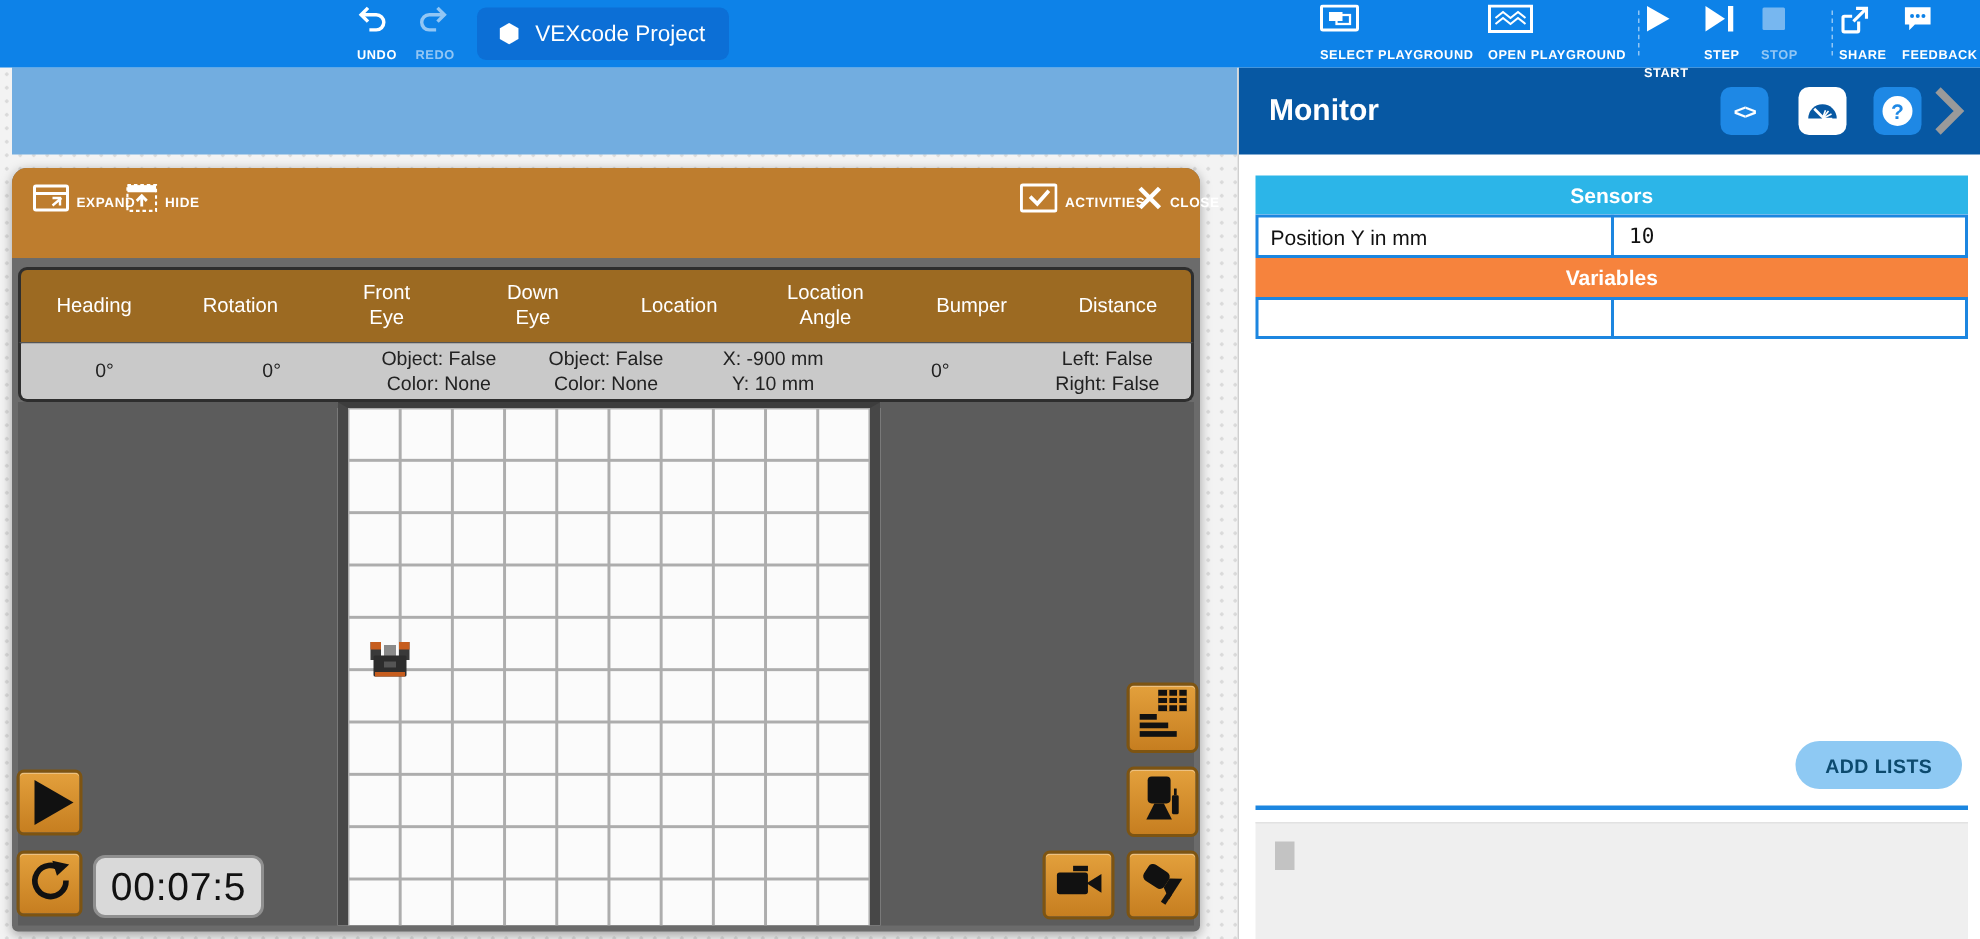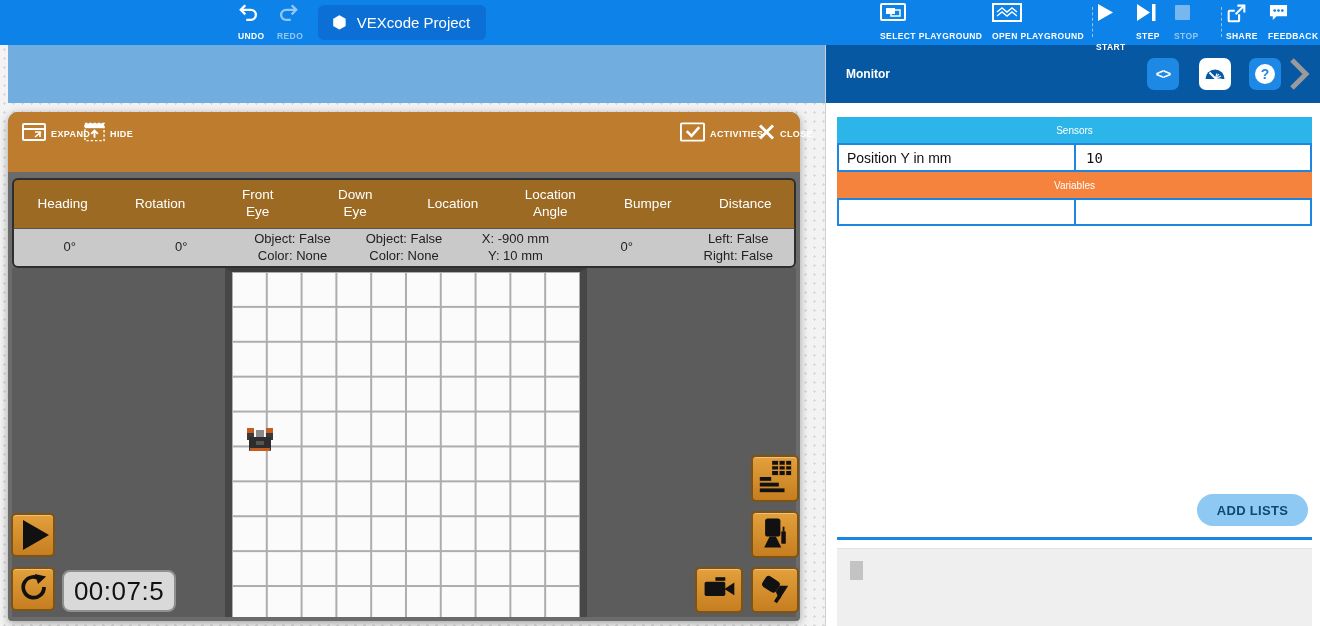--- a/index.html
+++ b/index.html
@@ -53,31 +53,31 @@
 
   .orange-btn{position:absolute;background:linear-gradient(#e3a03c,#c67e20);border:2px solid #7d5412;border-radius:5px;
     display:flex;align-items:center;justify-content:center;cursor:pointer;box-shadow:inset 0 1px 0 rgba(255,255,255,.35);}
   .play-tri{width:0;height:0;border-left:26px solid #111;border-top:15px solid transparent;border-bottom:15px solid transparent;margin-left:6px;}
   .timer{position:absolute;left:54px;top:458px;width:114px;height:42px;background:#d9d9d9;border:2px solid #8f8f8f;
     border-radius:8px;display:flex;align-items:center;justify-content:center;font-size:26px;color:#111;letter-spacing:.5px;}
 
   
   .monitor{position:absolute;left:825px;top:45px;width:495px;height:581px;background:#fff;border-left:1px solid #cfcfcf;}
   .mon-header{position:absolute;left:0;top:0;width:495px;height:58px;background:var(--monitor-blue);display:flex;align-items:center;}
-  .mon-title{color:#fff;font-size:12px;font-weight:600;margin-left:20px;}
+  .mon-title{color:#fff;font-size:20px;font-weight:600;margin-left:20px;}
   .mon-iconbtn{position:absolute;top:13px;width:32px;height:32px;border-radius:7px;background:var(--iconbtn-blue);
     display:flex;align-items:center;justify-content:center;color:#fff;cursor:pointer;}
   .mon-iconbtn.selected{background:#fff;}
   .code-glyph{font-weight:bold;font-size:14px;letter-spacing:-1px;}
   .help-circle{width:20px;height:20px;border-radius:50%;background:#fff;color:var(--iconbtn-blue);
     font-weight:bold;font-size:14px;display:flex;align-items:center;justify-content:center;}
   .mon-chevron{position:absolute;left:462px;top:13px;cursor:pointer;}
 
   .mon-table{position:absolute;left:11px;top:72px;width:475px;}
-  .mt-head{height:26px;display:flex;align-items:center;justify-content:center;color:#fff;font-weight:normal;font-size:10px;}
+  .mt-head{height:26px;display:flex;align-items:center;justify-content:center;color:#fff;font-weight:bold;font-size:14px;}
   .mt-head.sensors{background:var(--cyan);}
   .mt-head.variables{background:var(--orange);}
   .mt-row{display:flex;height:29px;}
   .mt-cell{border:2px solid var(--tblborder);background:#fff;height:100%;display:flex;align-items:center;}
   .mt-cell.name{width:239px;padding-left:8px;font-size:14px;color:#111;}
   .mt-cell.value{flex:1;margin-left:-2px;padding-left:10px;font-family:"DejaVu Sans Mono",monospace;font-size:14px;color:#111;}
   .mt-row + .mt-row{margin-top:-2px;}
 
   .add-lists{position:absolute;left:371px;top:449px;width:111px;height:32px;border-radius:16px;background:var(--addlists);
     color:#0c4a6e;font-weight:bold;font-size:13px;letter-spacing:.3px;border:none;display:flex;align-items:center;justify-content:center;cursor:pointer;}

